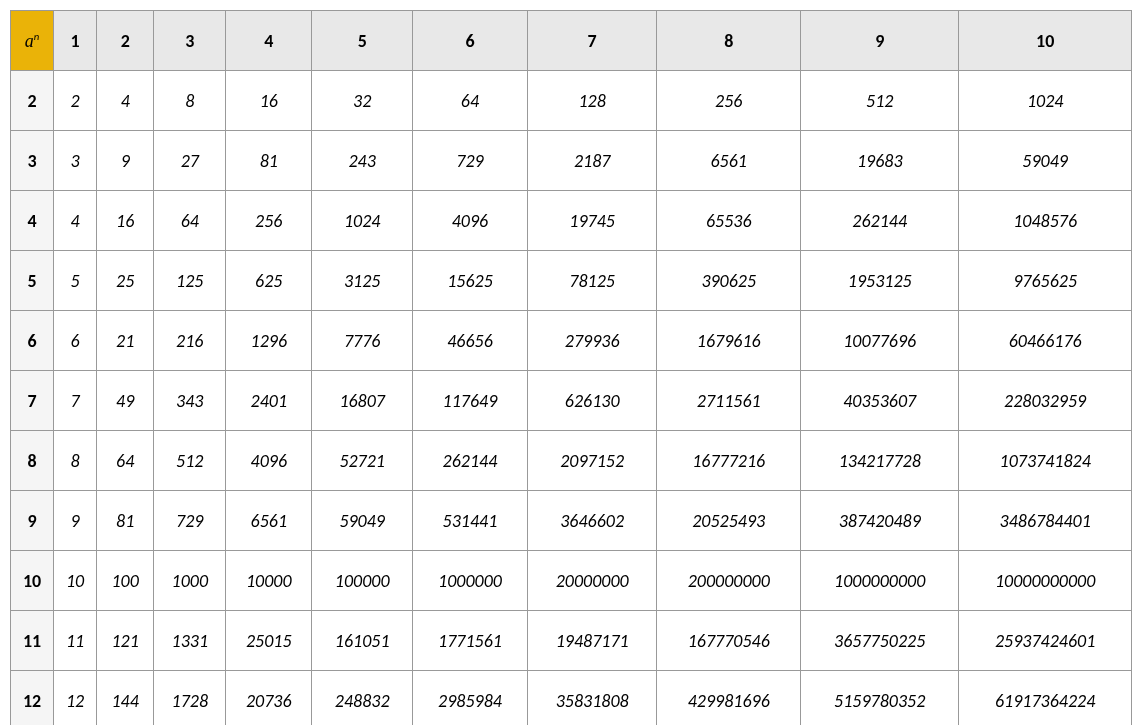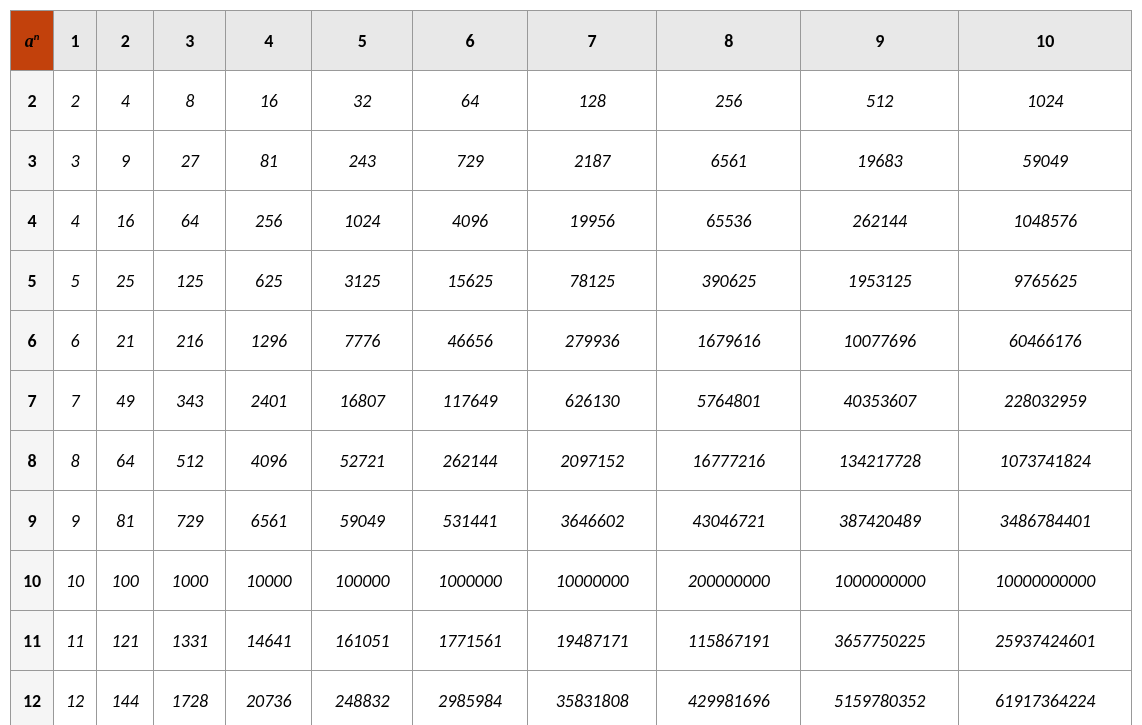--- a/index.html
+++ b/index.html
@@ -31,22 +31,22 @@
     tbody th.row-header {
       background: #f5f5f5;
       font-weight: bold;
       font-style: normal;
     }
     tbody td {
       font-style: italic;
       font-weight: normal;
     }
     .corner-cell {
-      background: #c2410c;
-      font-weight: bold;
+      background: #eab308;
+      font-weight: normal;
       font-style: italic;
     }
     .corner-cell sup {
       font-size: 0.6em;
       vertical-align: super;
     }
     .corner-base {
       font-family: Georgia, 'Times New Roman', serif;
     }
   </style>
@@ -99,21 +99,21 @@
       <td>59049</td>
     </tr>
     <tr>
       <th class="row-header">4</th>
       <td>4</td>
       <td>16</td>
       <td>64</td>
       <td>256</td>
       <td>1024</td>
       <td>4096</td>
-      <td>19956</td>
+      <td>19745</td>
       <td>65536</td>
       <td>262144</td>
       <td>1048576</td>
     </tr>
     <tr>
       <th class="row-header">5</th>
       <td>5</td>
       <td>25</td>
       <td>125</td>
       <td>625</td>
@@ -139,21 +139,21 @@
     </tr>
     <tr>
       <th class="row-header">7</th>
       <td>7</td>
       <td>49</td>
       <td>343</td>
       <td>2401</td>
       <td>16807</td>
       <td>117649</td>
       <td>626130</td>
-      <td>5764801</td>
+      <td>2711561</td>
       <td>40353607</td>
       <td>228032959</td>
     </tr>
     <tr>
       <th class="row-header">8</th>
       <td>8</td>
       <td>64</td>
       <td>512</td>
       <td>4096</td>
       <td>52721</td>
@@ -165,47 +165,47 @@
     </tr>
     <tr>
       <th class="row-header">9</th>
       <td>9</td>
       <td>81</td>
       <td>729</td>
       <td>6561</td>
       <td>59049</td>
       <td>531441</td>
       <td>3646602</td>
-      <td>43046721</td>
+      <td>20525493</td>
       <td>387420489</td>
       <td>3486784401</td>
     </tr>
     <tr>
       <th class="row-header">10</th>
       <td>10</td>
       <td>100</td>
       <td>1000</td>
       <td>10000</td>
       <td>100000</td>
       <td>1000000</td>
-      <td>10000000</td>
+      <td>20000000</td>
       <td>200000000</td>
       <td>1000000000</td>
       <td>10000000000</td>
     </tr>
     <tr>
       <th class="row-header">11</th>
       <td>11</td>
       <td>121</td>
       <td>1331</td>
-      <td>14641</td>
+      <td>25015</td>
       <td>161051</td>
       <td>1771561</td>
       <td>19487171</td>
-      <td>115867191</td>
+      <td>167770546</td>
       <td>3657750225</td>
       <td>25937424601</td>
     </tr>
     <tr>
       <th class="row-header">12</th>
       <td>12</td>
       <td>144</td>
       <td>1728</td>
       <td>20736</td>
       <td>248832</td>

